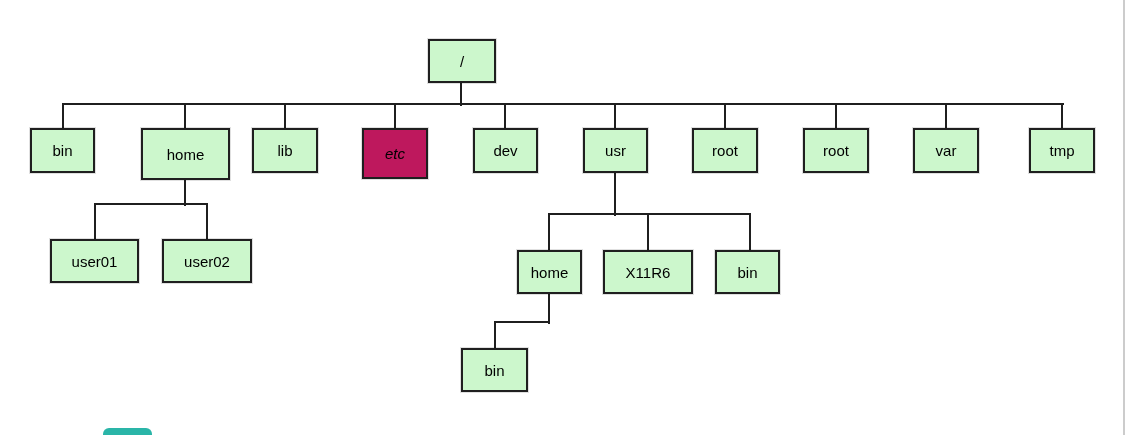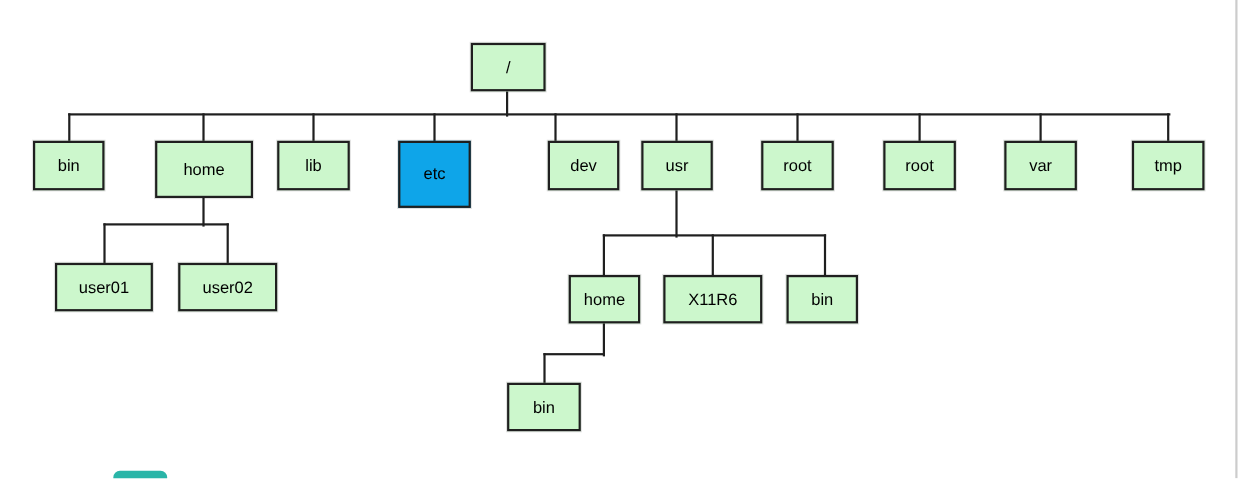--- a/index.html
+++ b/index.html
@@ -68,22 +68,22 @@
       <div class="seg" style="left: 749px; top: 213px; width: 2px; height: 40px; background: rgb(31, 31, 31);"></div>
       <div class="seg" style="left: 548px; top: 292px; width: 2px; height: 32px; background: rgb(31, 31, 31);"></div>
       <div class="seg" style="left: 494px; top: 321px; width: 56px; height: 2px; background: rgb(31, 31, 31);"></div>
       <div class="seg" style="left: 494px; top: 321px; width: 2px; height: 30px; background: rgb(31, 31, 31);"></div>
     </div>
   <div id="nodes-layer">
       <div class="tree-node" style="left: 428px; top: 39px; width: 68px; height: 44px; background: rgb(204, 247, 204); border-color: rgb(31, 31, 31);">/</div>
       <div class="tree-node" style="left: 30px; top: 128px; width: 65px; height: 45px; background: rgb(204, 247, 204); border-color: rgb(31, 31, 31);">bin</div>
       <div class="tree-node" style="left: 141px; top: 128px; width: 89px; height: 52px; background: rgb(204, 247, 204); border-color: rgb(31, 31, 31);">home</div>
       <div class="tree-node" style="left: 252px; top: 128px; width: 66px; height: 45px; background: rgb(204, 247, 204); border-color: rgb(31, 31, 31);">lib</div>
-      <div class="tree-node" style="left: 362px; top: 128px; width: 66px; height: 61px; background: #0ea5e9; border-color: rgb(31, 31, 31);">etc</div>
-      <div class="tree-node" style="left: 473px; top: 128px; width: 65px; height: 45px; background: rgb(204, 247, 204); border-color: rgb(31, 31, 31); margin-left: 25px;">dev</div>
+      <div class="tree-node" style="left: 362px; top: 128px; width: 66px; height: 51px; background: #be185d; border-color: rgb(31, 31, 31); font-style: italic;">etc</div>
+      <div class="tree-node" style="left: 473px; top: 128px; width: 65px; height: 45px; background: rgb(204, 247, 204); border-color: rgb(31, 31, 31);">dev</div>
       <div class="tree-node" style="left: 583px; top: 128px; width: 65px; height: 45px; background: rgb(204, 247, 204); border-color: rgb(31, 31, 31);">usr</div>
       <div class="tree-node" style="left: 692px; top: 128px; width: 66px; height: 45px; background: rgb(204, 247, 204); border-color: rgb(31, 31, 31);">root</div>
       <div class="tree-node" style="left: 803px; top: 128px; width: 66px; height: 45px; background: rgb(204, 247, 204); border-color: rgb(31, 31, 31);">root</div>
       <div class="tree-node" style="left: 913px; top: 128px; width: 66px; height: 45px; background: rgb(204, 247, 204); border-color: rgb(31, 31, 31);">var</div>
       <div class="tree-node" style="left: 1029px; top: 128px; width: 66px; height: 45px; background: rgb(204, 247, 204); border-color: rgb(31, 31, 31);">tmp</div>
       <div class="tree-node" style="left: 50px; top: 239px; width: 89px; height: 44px; background: rgb(204, 247, 204); border-color: rgb(31, 31, 31);">user01</div>
       <div class="tree-node" style="left: 162px; top: 239px; width: 90px; height: 44px; background: rgb(204, 247, 204); border-color: rgb(31, 31, 31);">user02</div>
       <div class="tree-node" style="left: 517px; top: 250px; width: 65px; height: 44px; background: rgb(204, 247, 204); border-color: rgb(31, 31, 31);">home</div>
       <div class="tree-node" style="left: 603px; top: 250px; width: 90px; height: 44px; background: rgb(204, 247, 204); border-color: rgb(31, 31, 31);">X11R6</div>
       <div class="tree-node" style="left: 715px; top: 250px; width: 65px; height: 44px; background: rgb(204, 247, 204); border-color: rgb(31, 31, 31);">bin</div>

